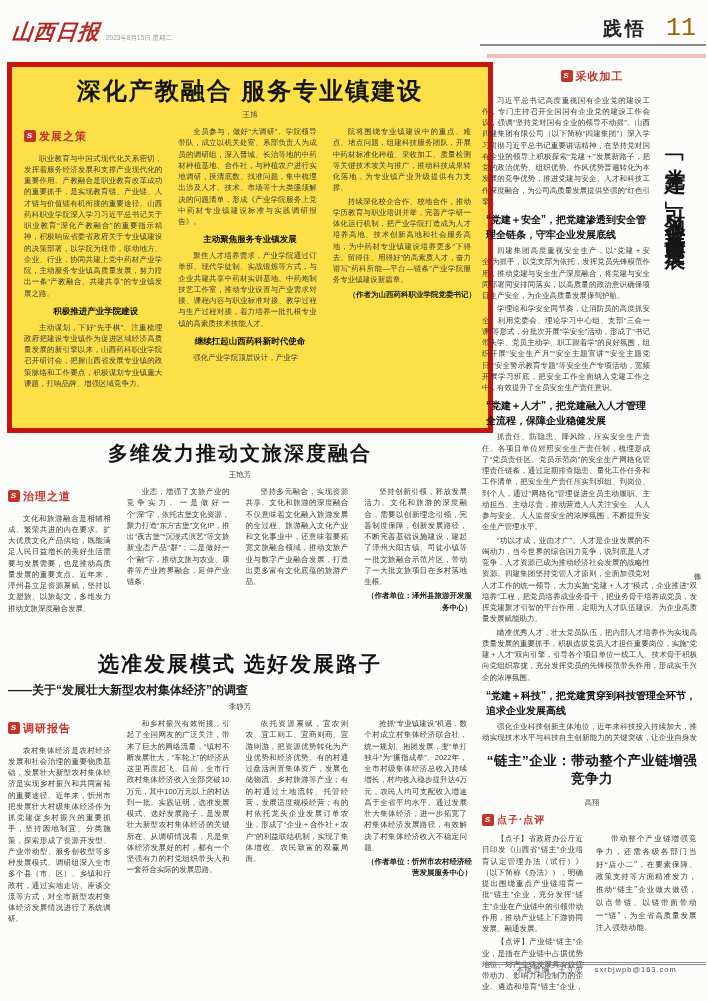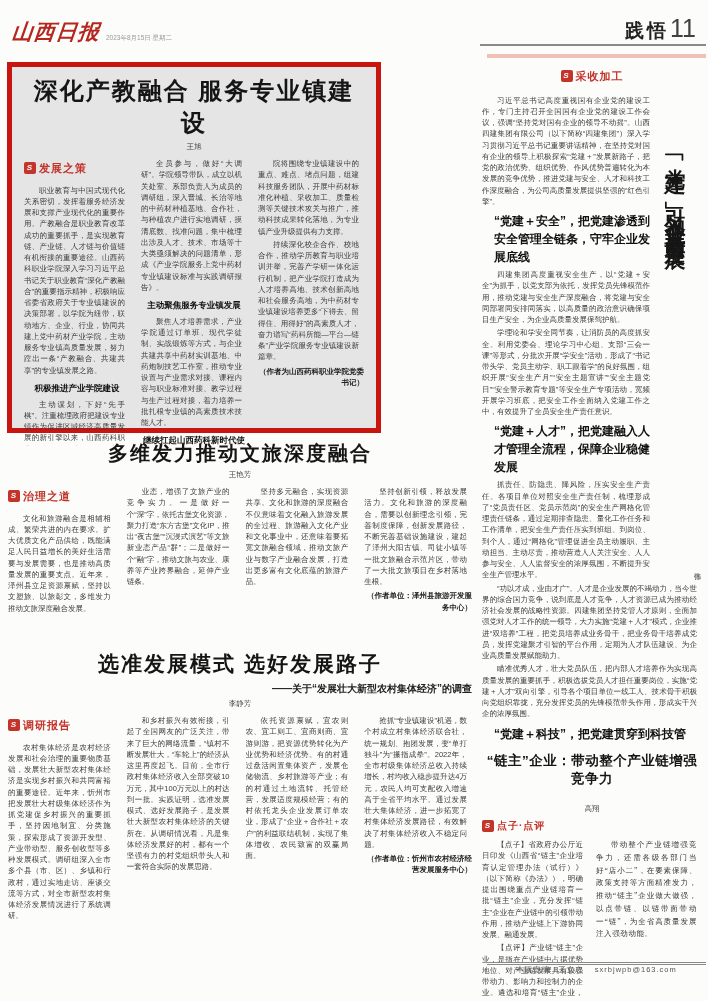--- a/index.html
+++ b/index.html
@@ -4,68 +4,68 @@
 <style>
   html,body{margin:0;padding:0;}
   body{width:708px;height:1001px;background:#e9e7e2;font-family:"Liberation Sans",sans-serif;}
   .page{position:relative;width:708px;height:1001px;background:#fcfcfa;overflow:hidden;color:#333;}
 
   
   .header{position:absolute;left:10px;top:14px;right:8px;height:32px;}
   .masthead{position:absolute;left:2px;top:4px;display:flex;align-items:flex-end;gap:6px;}
   .logo{font-family:"Liberation Serif",serif;font-weight:bold;font-style:italic;font-size:21px;color:#b5261e;letter-spacing:1px;transform:skewX(-6deg);}
   .date{font-size:6.5px;color:#999;padding-bottom:3px;}
-  .head-right{position:absolute;right:4px;top:0;display:flex;align-items:baseline;gap:1px;}
+  .head-right{position:absolute;right:4px;top:0;display:flex;align-items:baseline;gap:19px;}
   .section-name{font-family:"Liberation Serif",serif;font-weight:bold;font-size:19px;color:#222;letter-spacing:3px;}
-  .page-num{font-size:25px;color:#404040;}
+  .page-num{font-size:25px;color:#a16207;font-family:Liberation Mono, monospace;}
   .header-rule{position:absolute;left:480px;top:44px;width:226px;height:2px;background:#8a8a8a;}
   .pink-rule{position:absolute;left:487px;top:54px;width:219px;height:4px;background:#eec0b6;}
 
   
   .blk{font-size:7.5px;line-height:1.5;text-align:justify;}
   .blk-p{text-indent:2em;margin:0 5px 2px 0;color:#3b3b3b;}
   .blk-sub{font-weight:bold;font-size:8.5px;text-align:center;margin:6px 0 4px;color:#111;}
   .blk-src{text-align:right;font-weight:bold;font-size:7.5px;color:#222;margin-top:3px;}
   .blk-label{display:flex;align-items:center;gap:3px;margin:2px 0 8px;font-weight:bold;font-size:11px;color:#c3342b;letter-spacing:1px;text-align:left;}
   .lbl-icon{display:inline-flex;align-items:center;justify-content:center;width:12px;height:12px;background:#c3342b;color:#fff;font-size:8px;font-weight:bold;border-radius:2px;flex:0 0 auto;font-style:italic;}
   .cols{display:flex;gap:11px;}
   .col{flex:1 1 0;min-width:0;overflow:hidden;}
   .a-title{text-align:center;font-weight:bold;color:#151515;}
   .a-author{text-align:center;font-size:7.5px;color:#444;margin:3px 0 6px;}
 
   
-  .red-box{position:absolute;left:7px;top:62px;width:374px;height:371px;border:5px solid #c9150f;box-sizing:border-box;background:#e5e5e5;}
+  .red-box{position:absolute;left:7px;top:62px;width:486px;height:371px;border:5px solid #c9150f;box-sizing:border-box;background:#fde047;}
   .art1{padding:8px 12px 0;}
   .art1 .a-title{font-size:24px;letter-spacing:2px;}
   .art1 .cols{margin-top:4px;height:288px;overflow:hidden;}
 
   
   .art2{position:absolute;left:8px;top:440px;width:464px;}
   .art2 .a-title{font-size:20px;letter-spacing:2px;}
   .art2 .cols{height:152px;overflow:hidden;}
 
   
   .art3{position:absolute;left:8px;top:650px;width:464px;height:345px;}
   .art3 .a-title{font-size:21px;letter-spacing:2px;}
-  .a-subtitle{text-align:right;font-weight:bold;font-size:10px;color:#222;margin:4px 0 2px;}
+  .a-subtitle{text-align:left;font-weight:bold;font-size:12px;color:#222;margin:4px 0 2px;}
   .art3 .cols{height:278px;overflow:hidden;}
 
   
   .sidebar{position:absolute;left:482px;top:62px;width:220px;}
   .sidebar .blk-label{justify-content:center;margin:6px 0 10px;}
   .side-body{overflow:hidden;height:648px;}
   .vtitle{float:right;width:44px;height:420px;margin:52px 0 6px 8px;display:flex;}
   .vtext{writing-mode:vertical-rl;font-weight:bold;font-size:21px;color:#161616;letter-spacing:5px;line-height:1.05;margin:0 auto;}
   .vauthor{writing-mode:vertical-rl;font-size:7px;color:#555;align-self:flex-end;margin-top:auto;}
-  .sidebar .blk-sub{text-align:left;text-indent:0;font-size:12px;margin:5px 12px 3px;}
+  .sidebar .blk-sub{text-align:left;text-indent:0;font-size:10px;margin:5px 4px 3px;}
 
   
   .chain{position:absolute;left:482px;top:752px;width:220px;}
   .chain .a-title{font-size:13.5px;letter-spacing:0.5px;}
-  .chain .a-author{margin:16px 0 4px;}
+  .chain .a-author{margin:10px 0 4px;}
   .chain .blk-label{margin:0 0 6px;font-size:10px;}
   .chain-cols{display:flex;gap:8px;height:158px;overflow:hidden;}
   .chain-col{flex:1 1 0;min-width:0;}
   .chain-col.kai .blk-p{font-family:"Liberation Serif",serif;letter-spacing:0.6px;line-height:1.7;color:#353535;}
 
   
   .footer{position:absolute;left:487px;top:962px;width:219px;border-top:3px double #8a8a8a;text-align:center;font-size:7.5px;color:#555;letter-spacing:1px;}
   .footer span{margin:0 4px;}
 </style>
 </head>

